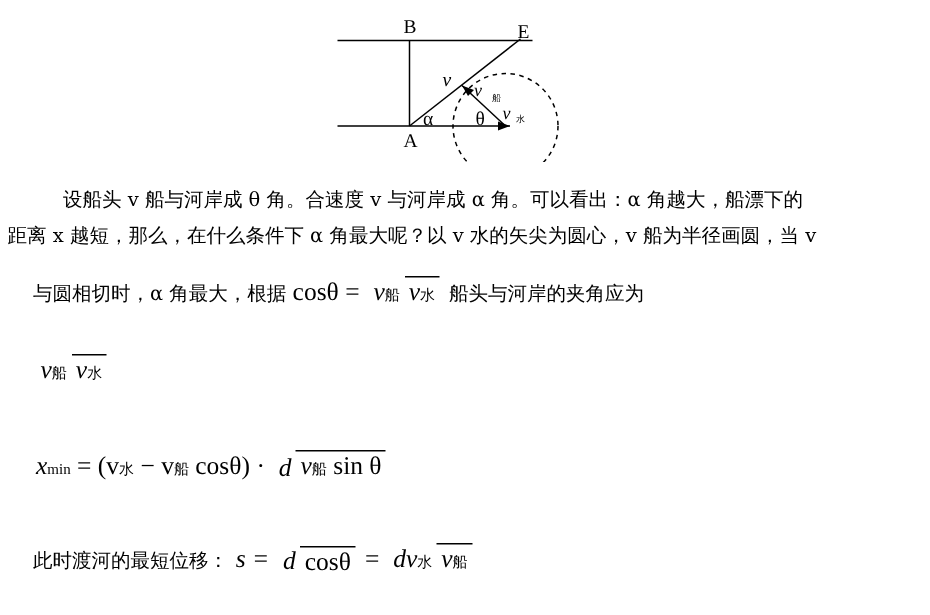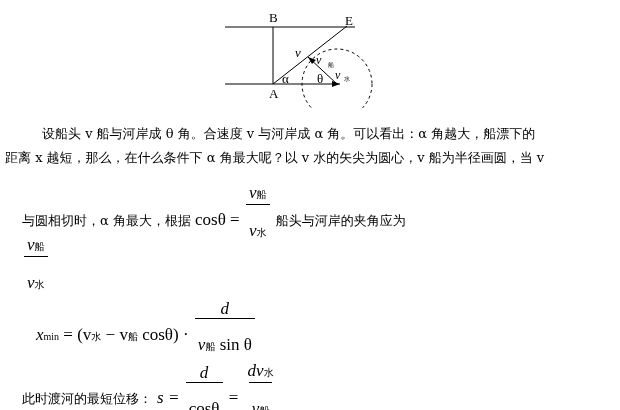--- a/index.html
+++ b/index.html
@@ -3,23 +3,23 @@
 <meta charset="utf-8">
 <style>
   html,body{margin:0;padding:0;background:#fff;}
   body{width:620px;height:410px;position:relative;overflow:hidden;color:#000;
        font-family:"DejaVu Serif","Liberation Serif",serif;}
   .abs{position:absolute;white-space:nowrap;}
   .p{font-size:13px;line-height:16px;text-align:right;}
   .math{font-family:Liberation Serif, serif;font-size:17px;}
   .it{font-style:italic;}
   .sub{font-size:10px;}
-  .frac{display:inline-flex;flex-direction:column;align-items:center;vertical-align:middle;margin:0 2px;}
+  .frac{display:inline-flex;flex-direction:row;align-items:center;vertical-align:middle;margin:0 2px;}
   .frac .num{padding:0 3px;line-height:18px;}
-  .frac .den{border-top:1px solid #000;padding:16px 3px;line-height:20px;}
+  .frac .den{border-top:1px solid #000;padding:0 3px;line-height:20px;}
   svg text{font-family:"Liberation Serif",serif;}
 </style>
 </head>
 <body>
 
 <svg class="abs" style="left:220px;top:8px" width="170" height="100" viewBox="220 8 170 100">
   <line x1="225" y1="27" x2="355" y2="27" stroke="#000" stroke-width="1"></line>
   <line x1="225" y1="84" x2="340" y2="84" stroke="#000" stroke-width="1"></line>
   <line x1="273" y1="27" x2="273" y2="84" stroke="#000" stroke-width="1"></line>
   <line x1="273" y1="84" x2="347" y2="26" stroke="#000" stroke-width="1"></line>
@@ -53,21 +53,21 @@
   <span>船头与河岸的夹角应为</span>
 </div>
 
 <div class="abs math" style="left:22px;top:236px">
   <span class="frac">
       <span class="num"><span class="it">v</span><span class="sub">船</span></span>
       <span class="den"><span class="it">v</span><span class="sub">水</span></span>
     </span>
 </div>
 
-<div class="abs math" style="left:36px;top:300px">
+<div class="abs math" style="left:24px;top:300px">
   <span class="it">x</span><span class="sub">min</span>
   <span>= (v</span><span class="sub">水</span><span> − v</span><span class="sub">船</span><span> cosθ) ·</span>
   <span class="frac">
       <span class="num it">d</span>
       <span class="den"><span class="it">v</span><span class="sub">船</span><span> sin θ</span></span>
     </span>
 </div>
 
 <div class="abs" style="left:22px;top:362px">
   <span class="p">此时渡河的最短位移：</span>

